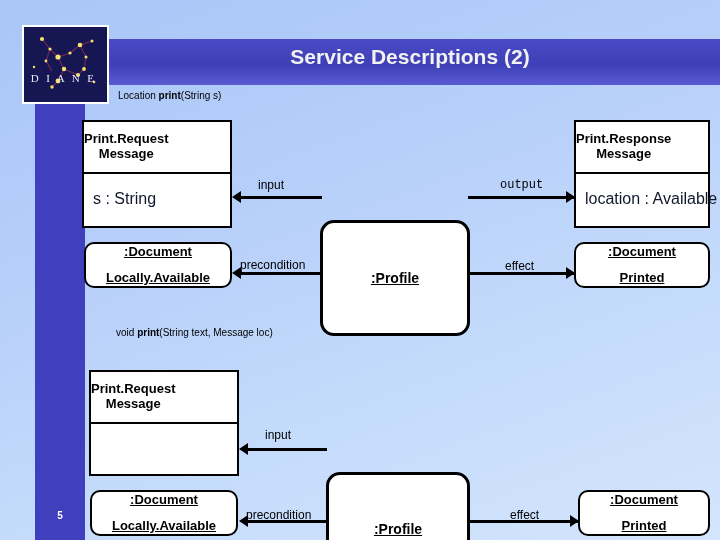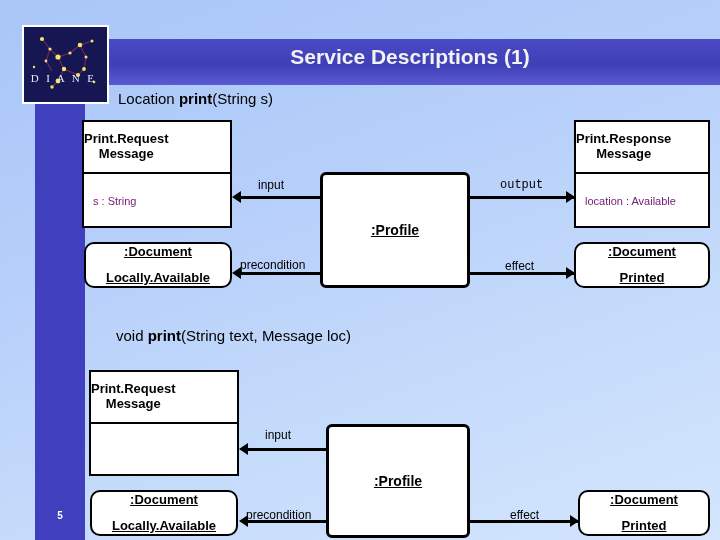--- a/index.html
+++ b/index.html
@@ -36,55 +36,55 @@
 
   
   .logo{
     position:absolute;left:22px;top:25px;width:83px;height:75px;
     background:#161653;border:2px solid #ffffff;overflow:hidden;
   }
   .logo svg{display:block;}
 
   
   .caption{
-    position:absolute;color:#000000;font-size:15px;white-space:nowrap;text-align:right;
+    position:absolute;color:#000000;font-size:10px;white-space:nowrap;text-align:right;
   }
   .caption b{font-weight:bold;}
   #cap1{left:118px;top:90px;}
   #cap2{left:116px;top:327px;}
 
   
   .cls{
     position:absolute;background:#ffffff;border:2px solid #000000;
     box-sizing:border-box;
   }
   .cls .hdr{
     height:50px;border-bottom:2px solid #000000;
     display:flex;align-items:center;
     text-align:center;font-size:13px;font-weight:bold;line-height:1.15;
     color:#000;
   }
   .cls .body{
-    padding:20px 9px 0 9px;font-size:11px;color:#701a75;line-height:1.35;
+    padding:14px 9px 0 9px;font-size:16px;color:#0f172a;line-height:1.35;
   }
   .cls .body .attr{white-space:nowrap;}
 
   .state{
     position:absolute;background:#ffffff;border:2px solid #000000;
     border-radius:10px;box-sizing:border-box;
     display:flex;flex-direction:column;align-items:center;justify-content:space-between;
     font-size:13px;font-weight:bold;line-height:1.25;color:#000;
   }
   .state span{text-decoration:underline;}
 
   .profile{
     position:absolute;background:#ffffff;border:3px solid #000000;
-    border-radius:6px;box-sizing:border-box;
+    border-radius:14px;box-sizing:border-box;
     display:flex;align-items:center;justify-content:center;
-    font-size:14px;font-weight:bold;color:#000;
+    font-size:14px;font-weight:bold;color:#000;margin-top:48px;
   }
   .profile span{text-decoration:underline;}
 
   
   .conn{position:absolute;background:#000000;}
   .hline{height:3px;}
   .arrow{
     position:absolute;width:0;height:0;
     border-top:6px solid transparent;border-bottom:6px solid transparent;
   }
@@ -98,21 +98,21 @@
 </style>
 </head>
 <body>
 
 <div id="slide">
 
   <div class="side-bar"></div>
   <div class="page-num">5</div>
 
   <div class="title-bar"></div>
-  <div class="title-text">Service Descriptions (1)</div>
+  <div class="title-text">Service Descriptions (2)</div>
 
   <div class="logo">
     <svg width="79" height="71" viewBox="0 0 79 71">
       <g stroke="#7a2a5a" stroke-width="1.1" fill="none">
         <path d="M18 12 L26 22 L34 30 L40 42 L34 54 L28 60"></path>
         <path d="M34 30 L46 26 L56 18"></path>
         <path d="M56 18 L62 30 L60 42 L54 48"></path>
         <path d="M40 42 L54 48"></path>
         <path d="M26 22 L22 34 L28 44"></path>
         <path d="M56 18 L68 14"></path>

